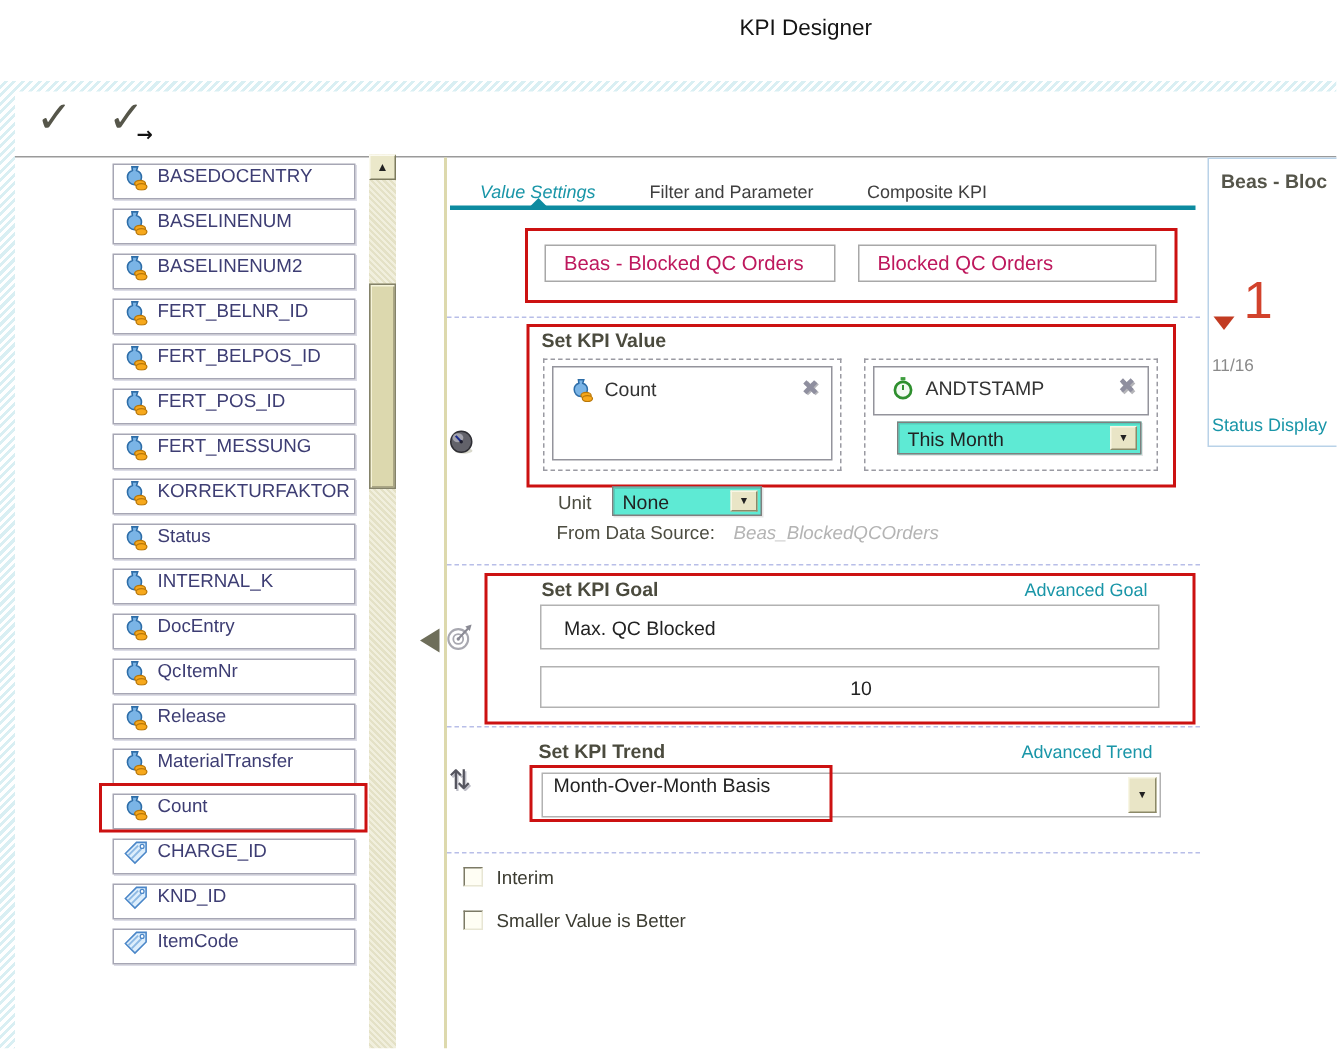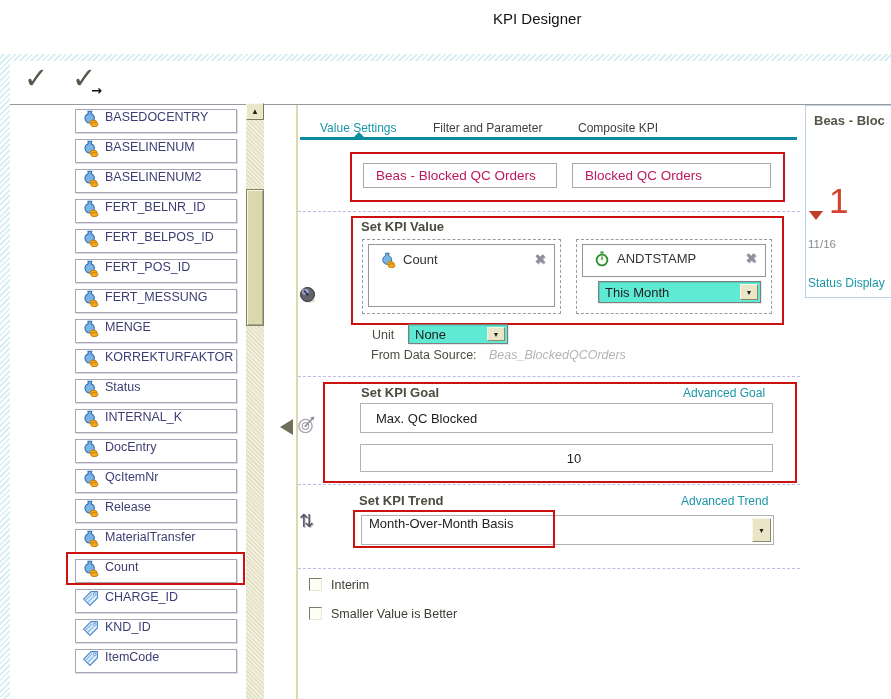--- a/index.html
+++ b/index.html
@@ -37,21 +37,21 @@
     display:flex;align-items:center;justify-content:center;font-size:8px;color:#222;}
   .sb-thumb{left:246px;top:189px;width:18px;height:137px;background:#dcd8ae;box-sizing:border-box;
     border:1px solid #84826a;box-shadow:inset 1px 1px 0 #f6f4da, inset -1px -1px 0 #aaa685;}
 
   .collapse{left:280px;top:419px;width:0;height:0;border-top:8px solid transparent;
     border-bottom:8px solid transparent;border-right:13px solid #6e6e5a;}
   .vline{left:296px;top:105px;width:2px;height:594px;background:#ddd9ad;}
 
   
   .tab{font-size:12px;color:#3f3f3f;cursor:pointer;white-space:nowrap;}
-  .tab.active{color:#1a96a8;}
+  .tab.active{color:#1a96a8;font-style:italic;}
   .tab-underline{left:300px;top:137px;width:497px;height:3px;background:#0d8ba0;}
   .tab-notch{left:353px;top:132px;width:0;height:0;border-left:6px solid transparent;
     border-right:6px solid transparent;border-bottom:6px solid #0d8ba0;}
 
   
   .ann{border:2px solid #cc1111;pointer-events:none;}
   .ann-name{left:350px;top:152px;width:431px;height:46px;}
   .ann-value{left:351px;top:216px;width:429px;height:105px;}
   .ann-goal{left:323px;top:382px;width:470px;height:97px;}
   .ann-trend{left:353px;top:510px;width:198px;height:34px;}
@@ -222,31 +222,20 @@
   </div>
     <div class="field icon-measure">
     <span class="ficon svg-measure">
       <svg viewBox="0 0 16 16" xmlns="http://www.w3.org/2000/svg">
         <path d="M5.6 1.2 h3.6 l-.7 2.3 c2 .7 3.1 2.5 3.1 4.2 0 2.6-2 4.6-4.4 4.6 -2.4 0-4.4-2-4.4-4.6 0-1.7 1.1-3.5 3.1-4.2 z" fill="#7ab4e6" stroke="#2d6da8" stroke-width="1"></path>
         <ellipse cx="10.7" cy="11.6" rx="3.4" ry="2" fill="#f7a81b" stroke="#b97708" stroke-width=".8"></ellipse>
         <ellipse cx="11.6" cy="13.7" rx="3.4" ry="2" fill="#f7a81b" stroke="#b97708" stroke-width=".8"></ellipse>
       </svg>
     </span>
 
-    <span class="flabel">MENGE</span>
-  </div>
-    <div class="field icon-measure">
-    <span class="ficon svg-measure">
-      <svg viewBox="0 0 16 16" xmlns="http://www.w3.org/2000/svg">
-        <path d="M5.6 1.2 h3.6 l-.7 2.3 c2 .7 3.1 2.5 3.1 4.2 0 2.6-2 4.6-4.4 4.6 -2.4 0-4.4-2-4.4-4.6 0-1.7 1.1-3.5 3.1-4.2 z" fill="#7ab4e6" stroke="#2d6da8" stroke-width="1"></path>
-        <ellipse cx="10.7" cy="11.6" rx="3.4" ry="2" fill="#f7a81b" stroke="#b97708" stroke-width=".8"></ellipse>
-        <ellipse cx="11.6" cy="13.7" rx="3.4" ry="2" fill="#f7a81b" stroke="#b97708" stroke-width=".8"></ellipse>
-      </svg>
-    </span>
-
     <span class="flabel">KORREKTURFAKTOR</span>
   </div>
     <div class="field icon-measure">
     <span class="ficon svg-measure">
       <svg viewBox="0 0 16 16" xmlns="http://www.w3.org/2000/svg">
         <path d="M5.6 1.2 h3.6 l-.7 2.3 c2 .7 3.1 2.5 3.1 4.2 0 2.6-2 4.6-4.4 4.6 -2.4 0-4.4-2-4.4-4.6 0-1.7 1.1-3.5 3.1-4.2 z" fill="#7ab4e6" stroke="#2d6da8" stroke-width="1"></path>
         <ellipse cx="10.7" cy="11.6" rx="3.4" ry="2" fill="#f7a81b" stroke="#b97708" stroke-width=".8"></ellipse>
         <ellipse cx="11.6" cy="13.7" rx="3.4" ry="2" fill="#f7a81b" stroke="#b97708" stroke-width=".8"></ellipse>
       </svg>
     </span>

